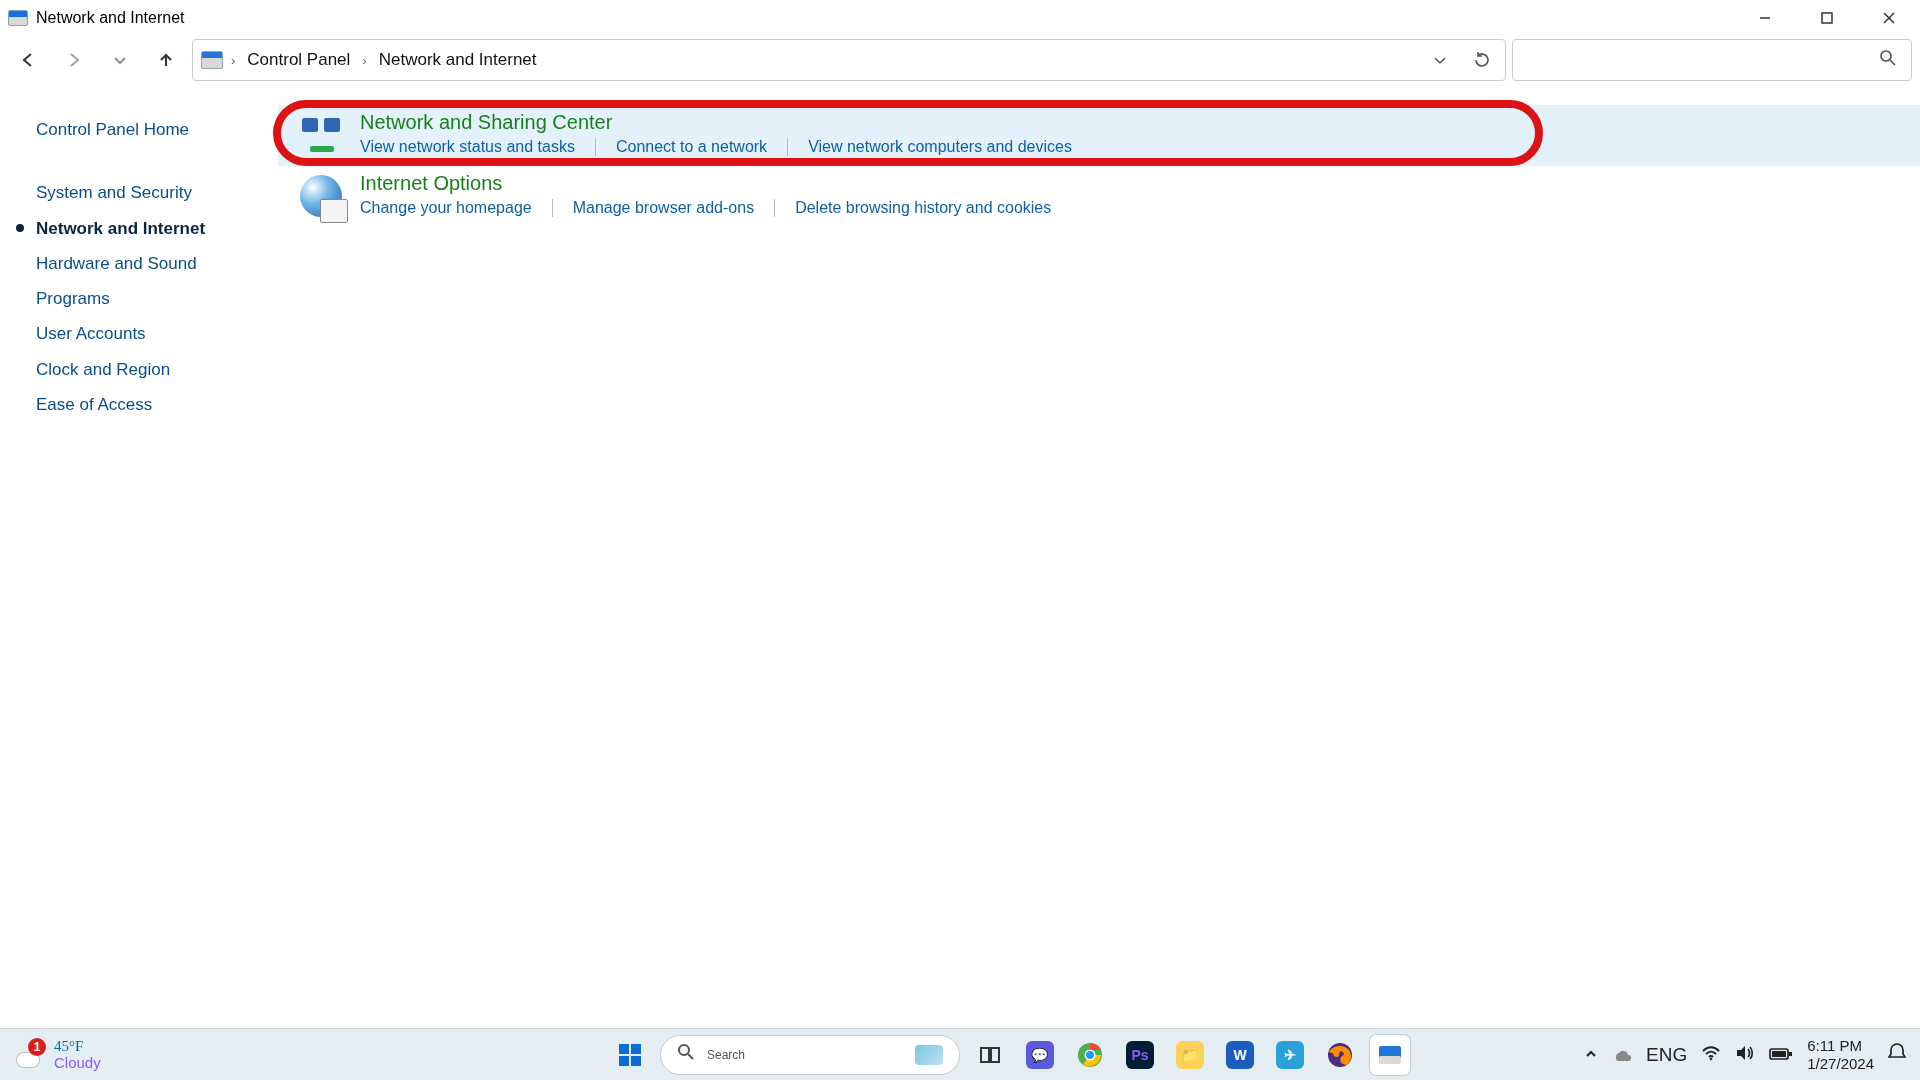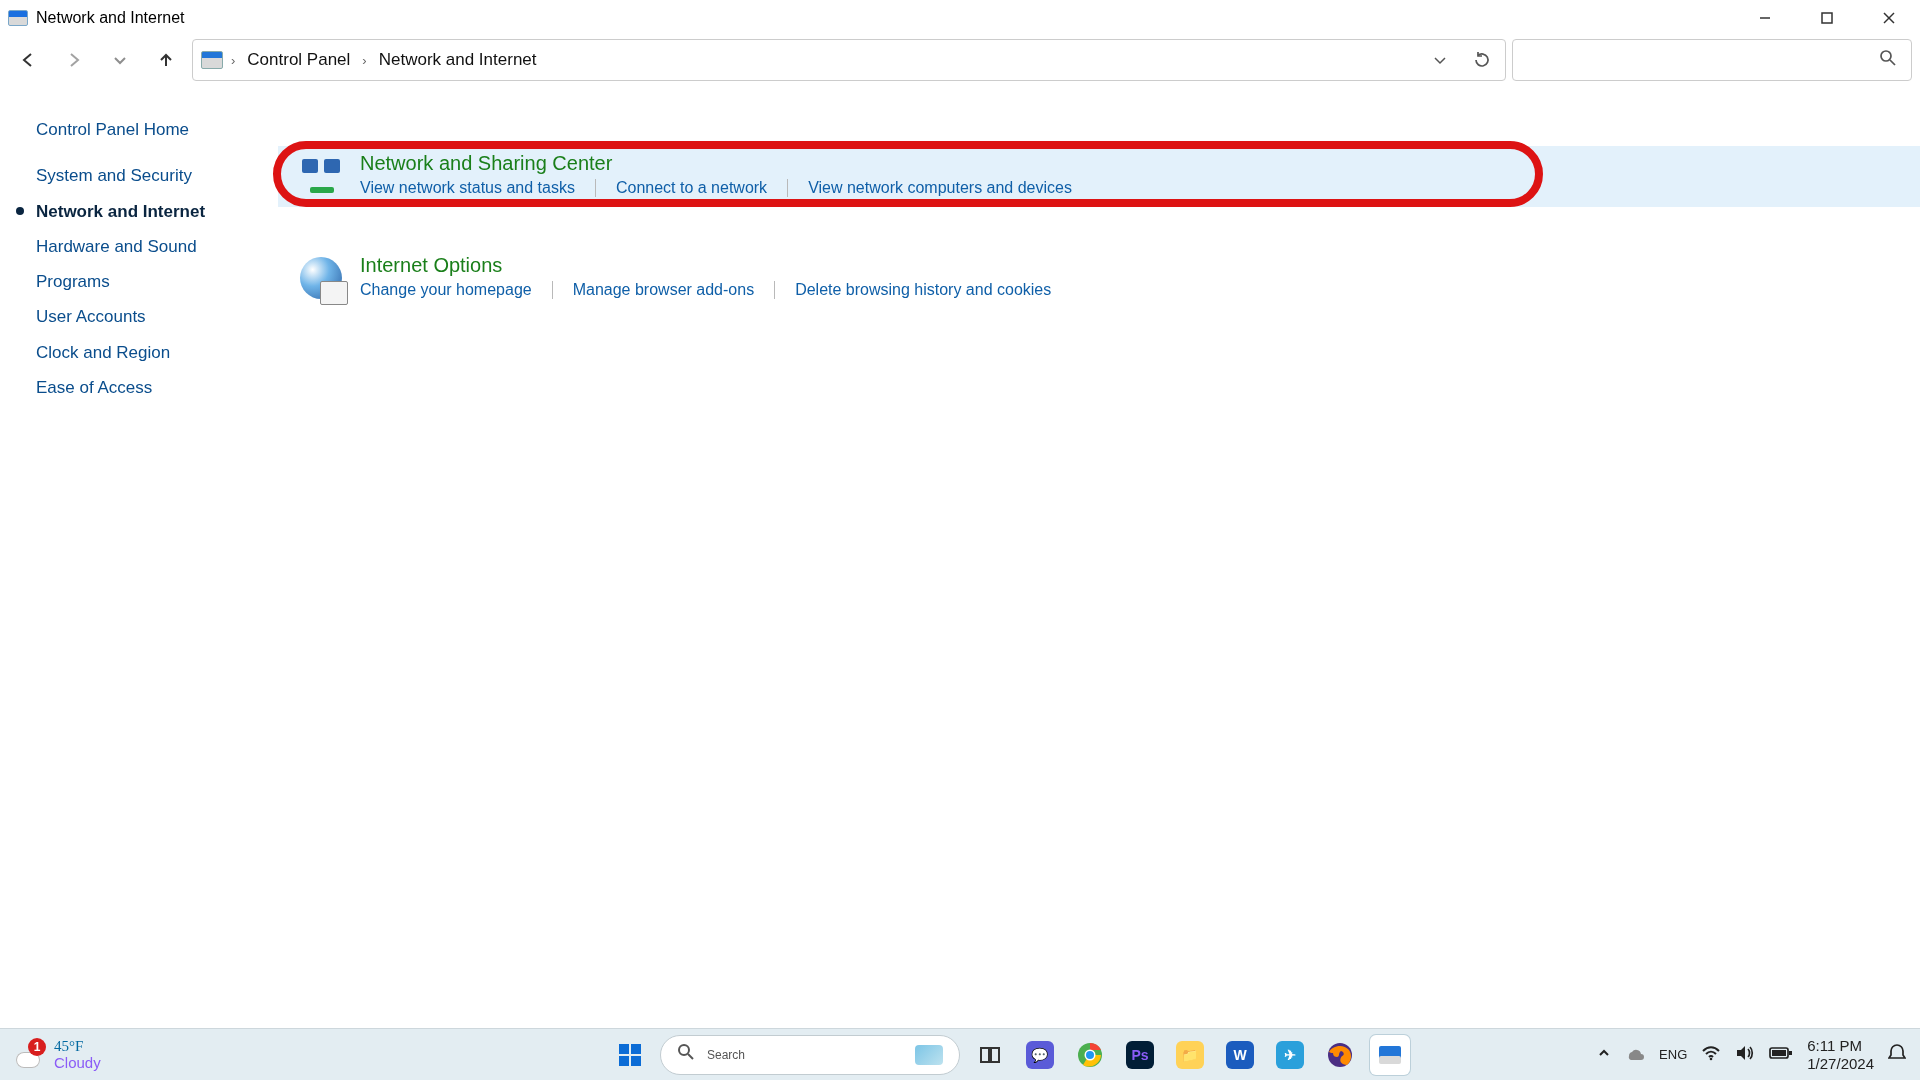--- a/index.html
+++ b/index.html
@@ -65,21 +65,21 @@
     font-size:17px; color:#0a4d8c; line-height:1.25; padding:4px 0; cursor:pointer;
   }
   .side-link.current { font-weight:700; color:#0a2540; position:relative; }
   .side-link.current::before {
     content:""; position:absolute; left:-20px; top:50%; width:8px; height:8px;
     background:#0a2540; border-radius:50%; transform:translateY(-50%);
   }
 
   .main { flex:1; padding:20px 0 0 0; }
   .cat {
-    display:flex; gap:18px; padding:6px 0 10px 22px; align-items:flex-end;margin-top:41px;
+    display:flex; gap:18px; padding:6px 0 10px 22px; align-items:flex-end;
   }
   .cat.highlight {
     background:#e3f1fb; position:relative; padding-right:0;
   }
   .red-ring {
     position:absolute; left:-5px; top:-5px; width:1270px; height:66px;
     border:8px solid #dd1313; border-radius:36px; pointer-events:none;
   }
   .cat-icon {
     width:42px; height:42px; position:relative; margin-top:2px;
@@ -154,21 +154,21 @@
   .tb-icon.active { background:#fff; box-shadow:0 0 0 1px #bcd0da; }
   .glyph-box {
     width:28px; height:28px; border-radius:6px; display:flex;
     align-items:center; justify-content:center; font-size:14px; color:#fff; font-weight:700;
   }
 
   .tb-right {
     display:flex; align-items:center; gap:14px; padding:0 14px; width:400px;
     justify-content:flex-end; color:#222;
   }
-  .tb-right .sys { font-size:13px; }
+  .tb-right .sys { font-size:19px; }
   .clock { text-align:left; line-height:1.15; }
   .clock .time { font-size:15px; }
   .clock .date { font-size:15px; }
 </style>
 </head>
 <body>
 
 <div class="titlebar">
   <div class="app-icon"></div>
   <span>Network and Internet</span>
@@ -239,21 +239,21 @@
       <svg width="18" height="18">
           <circle cx="7" cy="7" r="5" fill="none" stroke="#555" stroke-width="1.7"></circle>
           <line x1="11" y1="11" x2="16" y2="16" stroke="#555" stroke-width="1.7"></line>
         </svg>
     </span>
   </div>
 </div>
 
 <div class="body-area">
   <div class="sidebar">
-    <div class="side-link" style="margin-bottom:11px">Control Panel Home</div>
+    <div class="side-link" style="margin-bottom:28px">Control Panel Home</div>
 
     <div class="side-link">System and Security</div>
     <div class="side-link current">Network and Internet</div>
     <div class="side-link">Hardware and Sound</div>
     <div class="side-link">Programs</div>
     <div class="side-link">User Accounts</div>
     <div class="side-link">Clock and Region</div>
     <div class="side-link">Ease of Access</div>
   </div>
 

